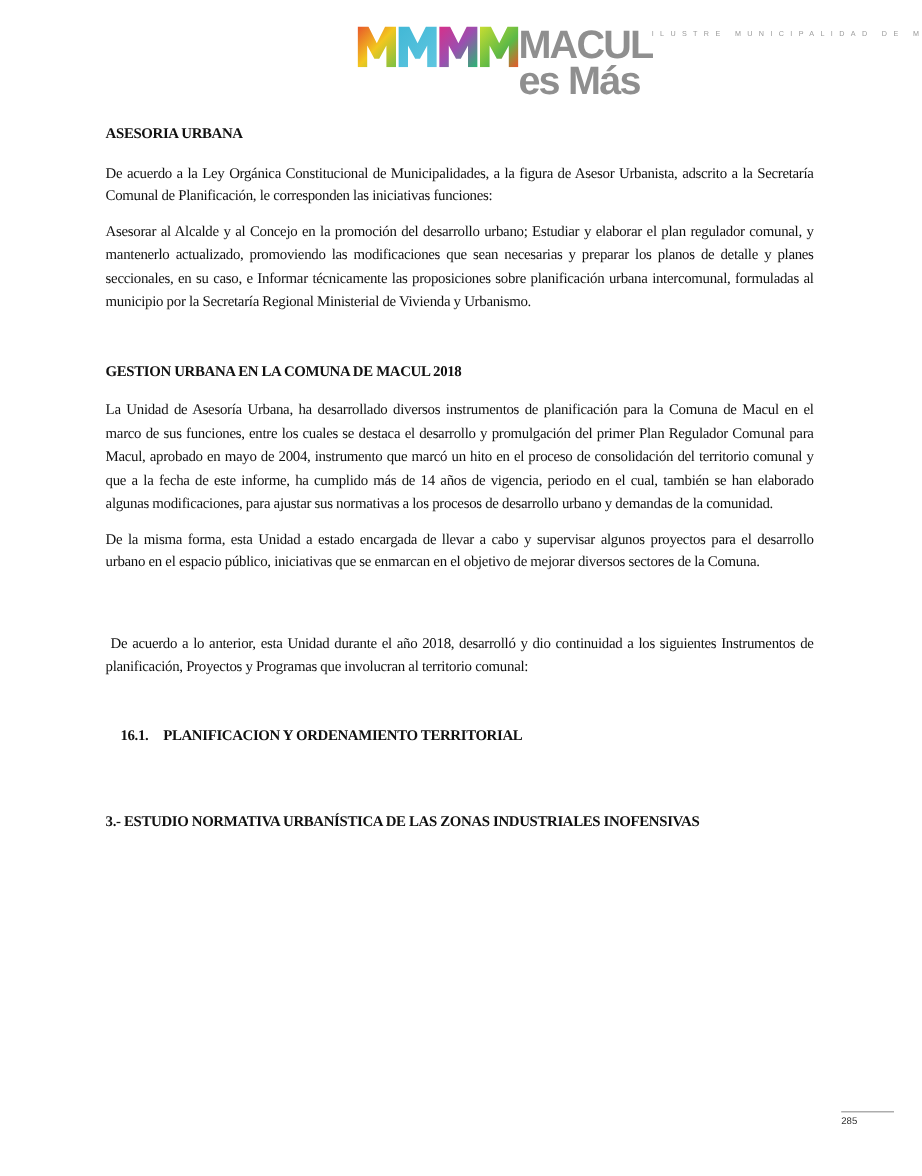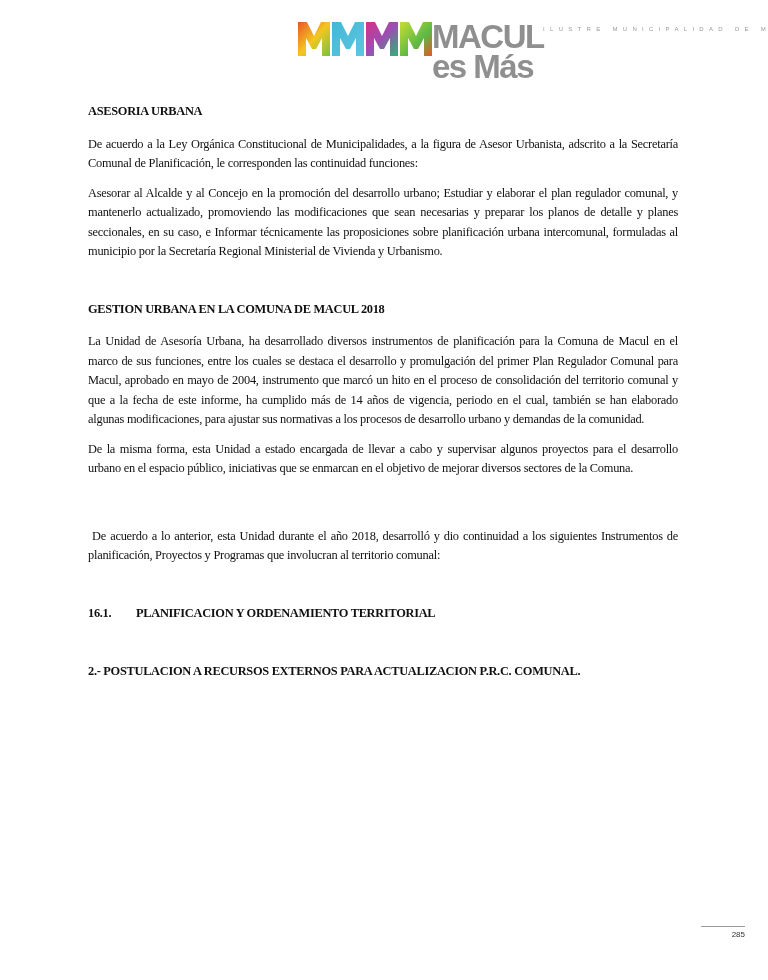--- a/index.html
+++ b/index.html
@@ -25,23 +25,23 @@
     .content {
       position: absolute; left: 88px; top: 102px; width: 590px;
       font-family: Liberation Serif, serif; font-size: 12.4px; line-height: 19.5px;
     }
     .h { font-weight: bold; margin: 0; letter-spacing: -0.3px; }
     p { margin: 0; text-align: justify; letter-spacing: -0.25px; }
     .gap-s { height: 10px; }
     .gap-m { height: 13px; }
     .gap-l { height: 38px; }
     .sec { display: flex; }
-    .sec .num { width: 48px; }
+    .sec .num { width: 48px; text-align: center; }
     .footer-line { position: absolute; left: 701px; top: 926px; width: 44px; height: 1px; background: #9a9a9a; }
-    .page-num { position: absolute; left: 701px; top: 930px; width: 44px; text-align: right; font-size: 8px; color: #333; }
+    .page-num { position: absolute; left: 701px; top: 930px; width: 44px; text-align: left; font-size: 8px; color: #333; }
   </style>
 </head>
 <body>
 
 <div class="logo">
   <div class="mmmm">
     <div class="mblock">
       <svg viewBox="0 0 32 34">
           <defs>
             <linearGradient id="g1" x1="0" y1="0" x2="1" y2="1">
@@ -91,39 +91,39 @@
   </div>
   <div class="brand">
     <div class="brand-title">MACUL es Más</div>
     <div class="brand-sub">ILUSTRE MUNICIPALIDAD DE MACUL</div>
   </div>
 </div>
 
 <div class="content">
   <div class="h">ASESORIA URBANA</div>
   <div class="gap-m"></div>
-  <p>De acuerdo a la Ley Orgánica Constitucional de Municipalidades, a la figura de Asesor Urbanista, adscrito a la Secretaría Comunal de Planificación, le corresponden las continuidad funciones:</p>
+  <p>De acuerdo a la Ley Orgánica Constitucional de Municipalidades, a la figura de Asesor Urbanista, adscrito a la Secretaría Comunal de Planificación, le corresponden las iniciativas funciones:</p>
   <div class="gap-s"></div>
   <p>Asesorar al Alcalde y al Concejo en la promoción del desarrollo urbano; Estudiar y elaborar el plan regulador comunal, y mantenerlo actualizado, promoviendo las modificaciones que sean necesarias y preparar los planos de detalle y planes seccionales, en su caso, e Informar técnicamente las proposiciones sobre planificación urbana intercomunal, formuladas al municipio por la Secretaría Regional Ministerial de Vivienda y Urbanismo.</p>
   <div class="gap-l"></div>
 
   <div class="h">GESTION URBANA EN LA COMUNA DE MACUL 2018</div>
   <div class="gap-m"></div>
   <p>La Unidad de Asesoría Urbana, ha desarrollado diversos instrumentos de planificación para la Comuna de Macul en el marco de sus funciones, entre los cuales se destaca el desarrollo y promulgación del primer Plan Regulador Comunal para Macul, aprobado en mayo de 2004, instrumento que marcó un hito en el proceso de consolidación del territorio comunal y que a la fecha de este informe, ha cumplido más de 14 años de vigencia, periodo en el cual, también se han elaborado algunas modificaciones, para ajustar sus normativas a los procesos de desarrollo urbano y demandas de la comunidad.</p>
   <div class="gap-s"></div>
   <p>De la misma forma, esta Unidad a estado encargada de llevar a cabo y supervisar algunos proyectos para el desarrollo urbano en el espacio público, iniciativas que se enmarcan en el objetivo de mejorar diversos sectores de la Comuna.</p>
   <div class="gap-s"></div>
   <p style="white-space:pre-wrap;margin-top:38px;"> De acuerdo a lo anterior, esta Unidad durante el año 2018, desarrolló y dio continuidad a los siguientes Instrumentos de planificación, Proyectos y Programas que involucran al territorio comunal:</p>
   <div class="gap-l"></div>
 
   <div class="h sec">
     <span class="num">16.1.</span>
     <span>PLANIFICACION Y ORDENAMIENTO TERRITORIAL</span>
   </div>
   <div class="gap-m"></div>
   <div class="gap-m"></div>
   <div class="gap-m"></div>
-  <div class="h">2.- POSTULACION A RECURSOS EXTERNOS PARA ACTUALIZACION P.R.C. COMUNAL.</div>
   <div class="gap-m"></div>
+  <div class="h">3.- ESTUDIO NORMATIVA URBANÍSTICA DE LAS ZONAS INDUSTRIALES INOFENSIVAS</div>
 </div>
 
 <div class="footer-line"></div>
 <div class="page-num">285</div>
 
 </body></html>

